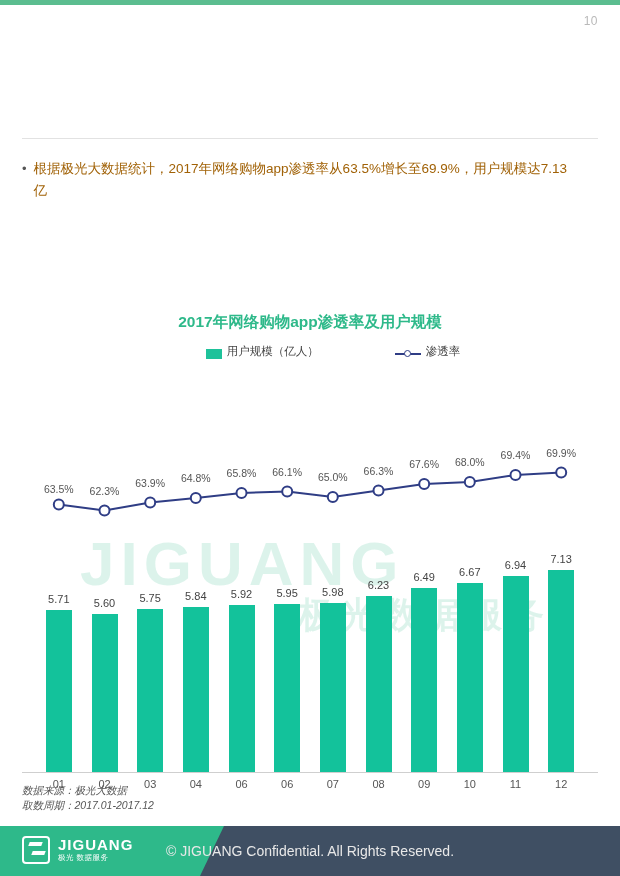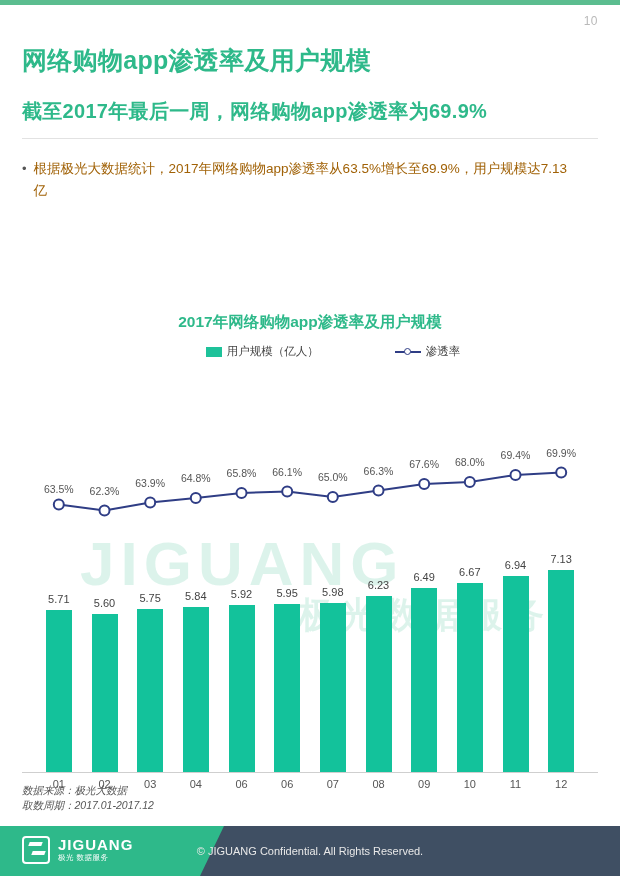--- a/index.html
+++ b/index.html
@@ -104,21 +104,21 @@
     top: 32px;
     left: 0;
     width: 576px;
     display: flex;
     justify-content: center;
     align-items: center;
     gap: 30px;
   }
   .legend-item {
     display: flex;
-    align-items: center;
+    align-items: flex-end;
     font-size: 11.5px;
     color: #444;
     padding-left: 46px;
   }
   .legend-swatch-bar {
     width: 16px;
     height: 10px;
     background: #1ec29a;
     margin-right: 5px;
   }
@@ -321,35 +321,33 @@
     letter-spacing: 0.5px;
     line-height: 12px;
   }
   .footer-note {
     position: absolute;
     left: 0; top: 0;
     width: 620px;
     height: 50px;
     line-height: 50px;
     text-align: center;
-    font-size: 11px;
+    font-size: 14px;
     color: #e8e8e8;
     z-index: 4;
   }
 </style>
 </head>
 <body>
 
 <div class="slide">
 
   <div class="top-bar"></div>
   <div class="page-number">10</div>
 
-  <div class="title">网络购物app渗透率及用户规模</div>
-  <div class="subtitle">截至2017年最后一周，网络购物app渗透率为69.9%</div>
   <div class="title-rule"></div>
 
   <div class="bullet-wrap">
     <div class="bullet-dot">•</div>
     <div class="bullet-text">根据极光大数据统计，2017年网络购物app渗透率从63.5%增长至69.9%，用户规模达7.13亿</div>
   </div>
 
   <div class="chart-area">
     <div class="chart-title">2017年网络购物app渗透率及用户规模</div>
 

